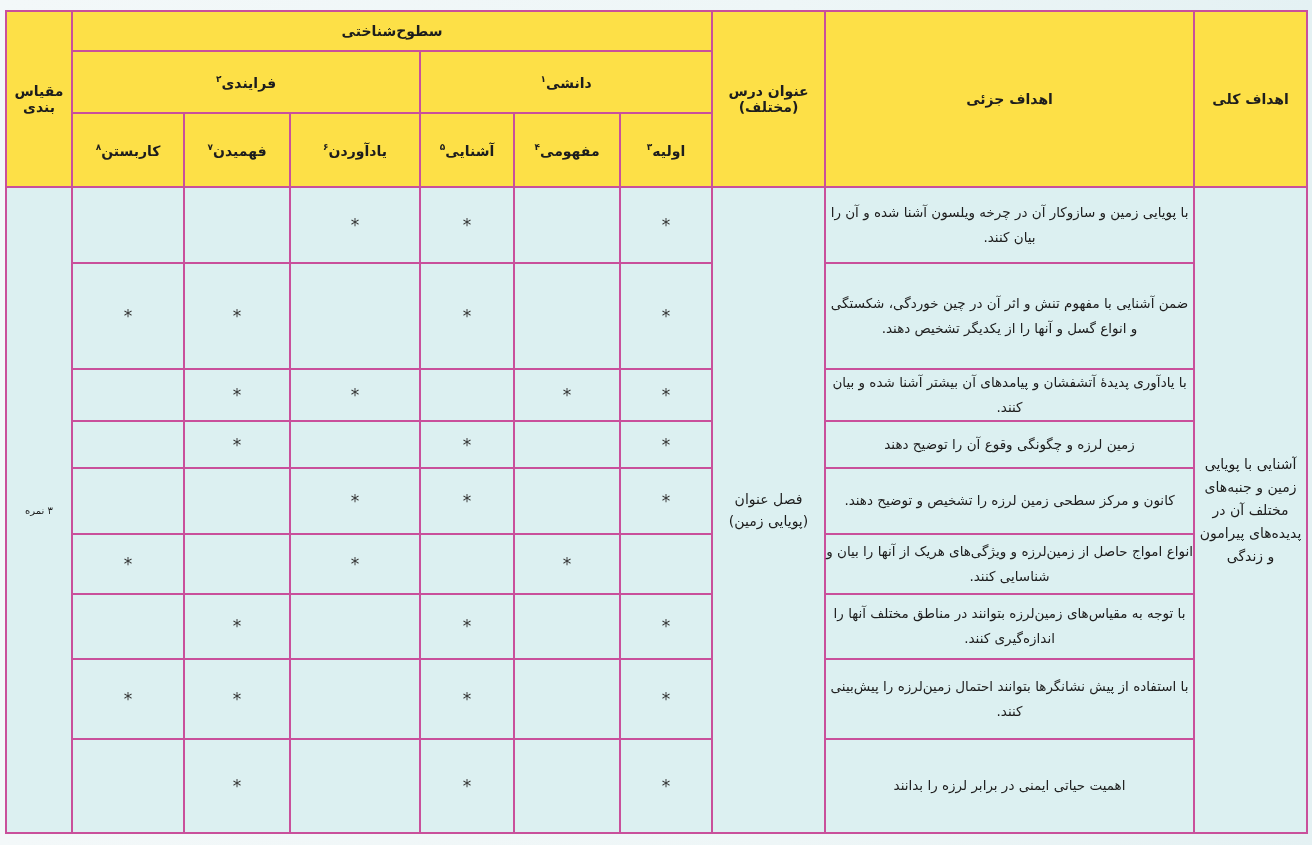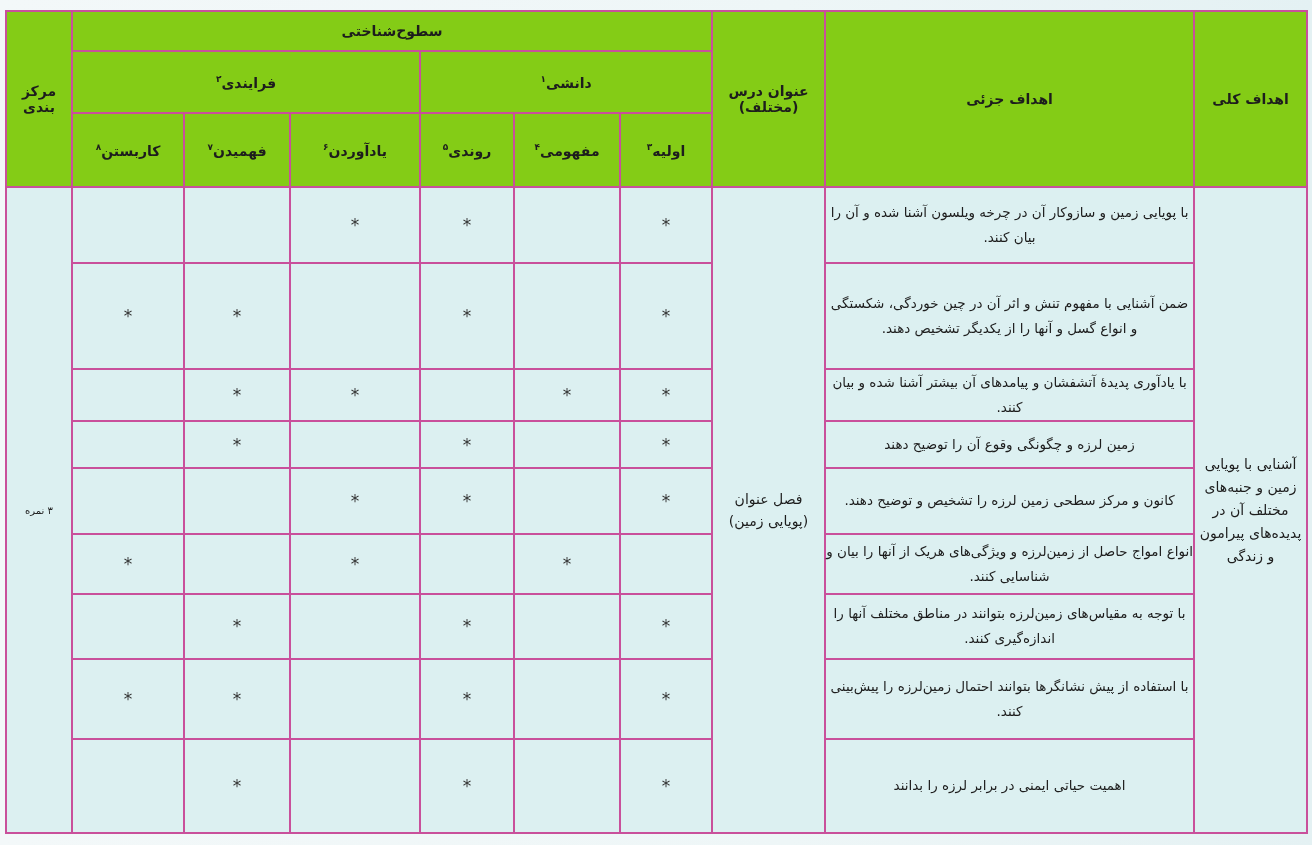--- a/index.html
+++ b/index.html
@@ -16,21 +16,21 @@
     border-collapse:collapse;
     table-layout:fixed;
     direction:rtl;
   }
   table.grid td, table.grid th {
     border:2px solid #c9509b;
     padding:0;
     text-align:center;
     vertical-align:middle;
   }
-  th { background:#84cc16; font-weight:bold; font-size:14px; }
+  th { background:#fde047; font-weight:bold; font-size:14px; }
   td { background:#dcf0f1; font-size:14px; }
   td.obj { text-align:right; padding:0 8px 0 6px; line-height:25px; font-size:13.5px; }
   td.general { line-height:23px; font-size:14px; padding:0 8px; }
   td.content { line-height:22px; font-size:14px; }
   td.score { font-size:10px; }
   td.mark { font-size:17px; color:#333; }
   sup { font-size:9px; font-weight:bold; }
 </style>
 </head>
 <body>
@@ -51,32 +51,32 @@
   <thead>
     <tr style="height:40px">
       <th rowspan="3"><span>اهداف کلی</span></th>
       <th rowspan="3"><span>اهداف جزئی</span></th>
       <th rowspan="3">
         <span>عنوان درس</span><br>
         <span>(مختلف)</span>
       </th>
       <th colspan="6"><span>سطوح‌شناختی</span></th>
       <th rowspan="3">
-        <span>مرکز</span><br>
+        <span>مقیاس</span><br>
         <span>بندی</span>
       </th>
     </tr>
     <tr style="height:62px">
       <th colspan="3"><span>دانشی</span><sup>۱</sup></th>
       <th colspan="3"><span>فرایندی</span><sup>۲</sup></th>
     </tr>
     <tr style="height:74px">
       <th><span>اولیه</span><sup>۳</sup></th>
       <th><span>مفهومی</span><sup>۴</sup></th>
-      <th><span>روندی</span><sup>۵</sup></th>
+      <th><span>آشنایی</span><sup>۵</sup></th>
       <th><span>یادآوردن</span><sup>۶</sup></th>
       <th><span>فهمیدن</span><sup>۷</sup></th>
       <th><span>کاربستن</span><sup>۸</sup></th>
     </tr>
   </thead>
   <tbody>
     <tr style="height:76px">
       <td rowspan="9" class="general">آشنایی با پویایی زمین و جنبه‌های مختلف آن در پدیده‌های پیرامون و زندگی</td>
       <td class="obj">با پویایی زمین و سازوکار آن در چرخه ویلسون آشنا شده و آن را بیان کنند.</td>
       <td rowspan="9" class="content">

